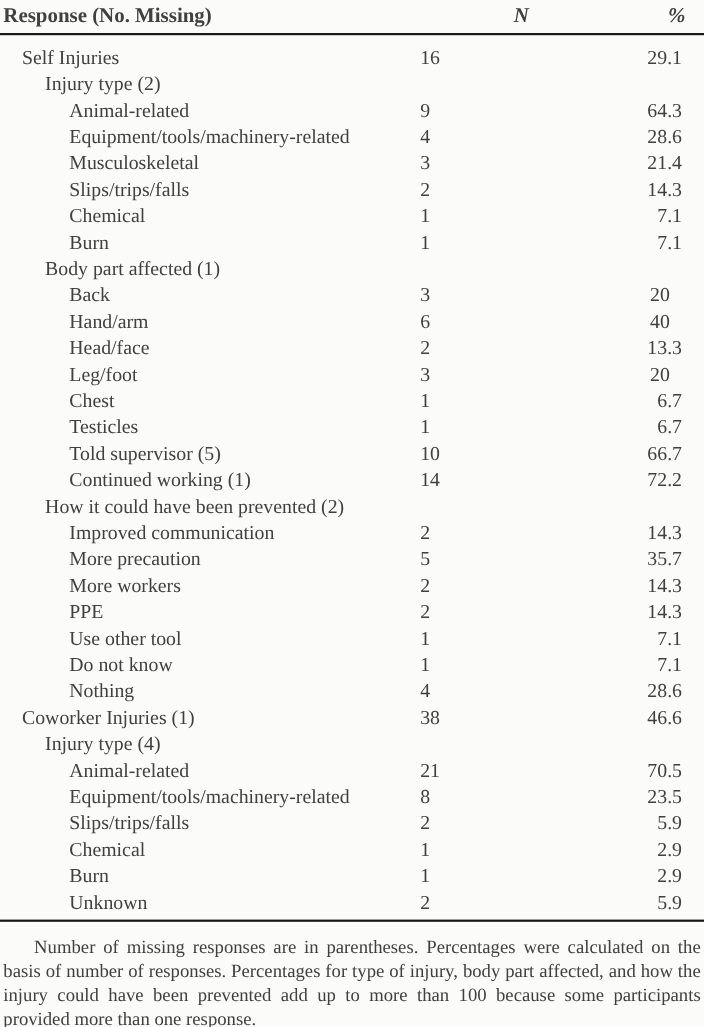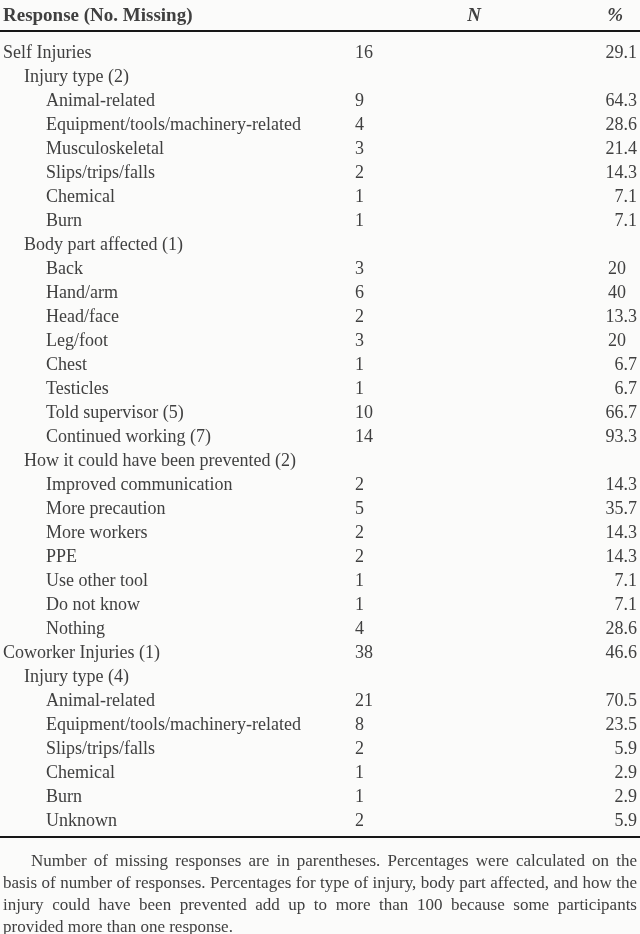--- a/index.html
+++ b/index.html
@@ -40,22 +40,21 @@
   .tbody {
     padding-top: 8px;
     padding-bottom: 4px;
     font-size: 18px;
     border-bottom: 2.5px solid #171717;
   }
   .row {
     display: flex;
     height: 24px;
     line-height: 24px;
-    padding: 0 3px;
-    gap: 44px;
+    padding: 0 20px;
   }
   .cell-label { flex: 1; white-space: nowrap; overflow: hidden; }
   .indent-0 { padding-left: 0; }
   .indent-1 { padding-left: 21px; }
   .indent-2 { padding-left: 43px; }
   .cell-n  { width: 150px; text-align: left; }
   .cell-pct { width: 88px; text-align: right; box-sizing: border-box; }
   .cell-pct.int { padding-right: 11px; }
   
   .footnote {
@@ -153,23 +152,23 @@
         <span class="cell-label indent-2">Testicles</span>
         <span class="cell-n">1</span>
         <span class="cell-pct">6.7</span>
       </div>
       <div class="row">
         <span class="cell-label indent-2">Told supervisor (5)</span>
         <span class="cell-n">10</span>
         <span class="cell-pct">66.7</span>
       </div>
       <div class="row">
-        <span class="cell-label indent-2">Continued working (7)</span>
+        <span class="cell-label indent-2">Continued working (1)</span>
         <span class="cell-n">14</span>
-        <span class="cell-pct">93.3</span>
+        <span class="cell-pct">72.2</span>
       </div>
       <div class="row">
         <span class="cell-label indent-1">How it could have been prevented (2)</span>
         <span class="cell-n"></span>
         <span class="cell-pct"></span>
       </div>
       <div class="row">
         <span class="cell-label indent-2">Improved communication</span>
         <span class="cell-n">2</span>
         <span class="cell-pct">14.3</span>

